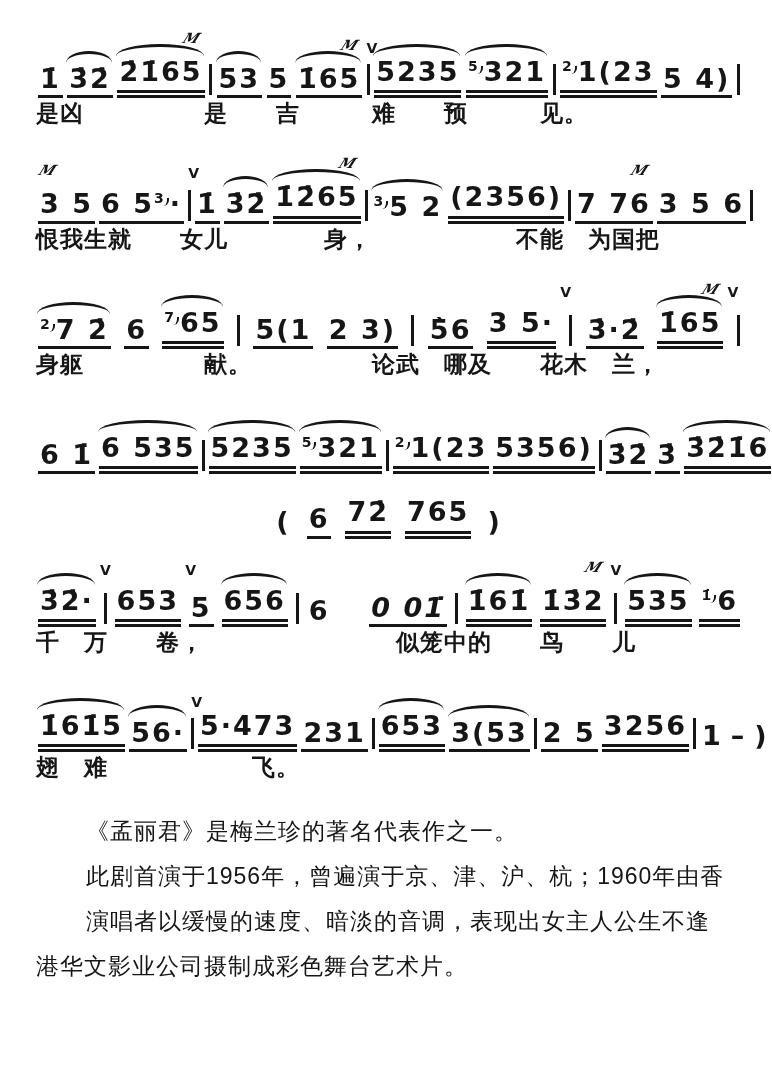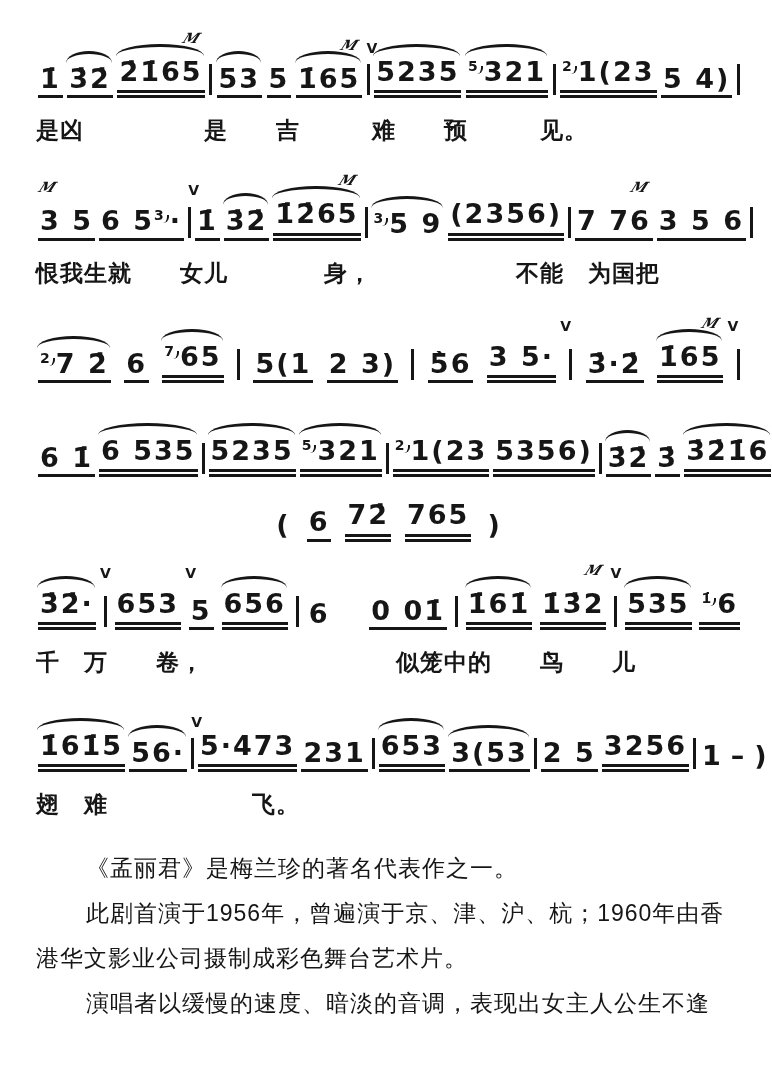--- a/index.html
+++ b/index.html
@@ -44,21 +44,21 @@
     font-size:14px; font-weight:700; letter-spacing:0;
     vertical-align:10px; font-style:normal;
   }
   .grace::after {
     content:""; display:inline-block; width:4px; height:8px;
     border-right:2px solid var(--ink); border-bottom-right-radius:7px;
     margin:0 1px 0 -1px; vertical-align:-3px;
   }
   .bar { width:3px; height:31px; background:var(--ink); margin:0 2px 3px 2px; flex:0 0 auto; }
   .lyrics {
-    font-weight:700; font-size:23px; margin-top:17px;
+    font-weight:700; font-size:23px; margin-top:0;
     white-space:pre; letter-spacing:1px;
   }
   
   .interlude { padding-top:10px; margin:-8px 0 16px 0; }
   .interlude .notes { justify-content:center; gap:10px; width:100%; }
   
   .footnote { margin-top:26px; }
   .footnote .fline {
     font-weight:400; font-size:23px; line-height:45px;
     white-space:nowrap; letter-spacing:1px;
@@ -91,21 +91,21 @@
       </div>
       <div class="system">
         <div class="notes">
           <span class="cell"><i class="trem ml">M</i><span class="note u1"><span>3 5</span></span></span>
           <span class="cell"><i class="breath" style="font-style: normal;">V</i><span class="note u1"><span>6 5</span><i class="grace">3</i><span>·</span></span></span>
           <span class="bar"></span>
           <span class="cell"><span class="note u1"><span>1̇</span></span></span>
           <span class="cell"><i class="slur"></i><span class="note u1"><span>3̇2̇</span></span></span>
           <span class="cell"><i class="slur"></i><i class="trem">M</i><span class="note u2"><span>1̇2̇65</span></span></span>
           <span class="bar"></span>
-          <span class="cell"><i class="slur"></i><span class="note"><i class="grace">3</i><span>5 9</span></span></span>
+          <span class="cell"><i class="slur"></i><span class="note"><i class="grace">3</i><span>5 2</span></span></span>
           <span class="cell"><span class="note u2"><span>(2356)</span></span></span>
           <span class="bar"></span>
           <span class="cell"><i class="trem">M</i><span class="note u1"><span>7 76</span></span></span>
           <span class="cell"><span class="note u1"><span>3 5 6</span></span></span>
           <span class="bar"></span>
         </div>
         <div class="lyrics">恨我生就　　女儿　　　　身，　　　　　　不能　为国把</div>
       </div>
       <div class="system">
         <div class="notes">
@@ -116,20 +116,21 @@
           <span class="cell"><span class="note u1"><span>5(1</span></span></span>
           <span class="cell"><span class="note u1"><span>2 3)</span></span></span>
           <span class="bar"></span>
           <span class="cell"><span class="note u1"><span>5̀6</span></span></span>
           <span class="cell"><i class="breath" style="font-style: normal;">V</i><span class="note u2"><span>3 5·</span></span></span>
           <span class="bar"></span>
           <span class="cell"><span class="note u1"><span>3̇·2̇</span></span></span>
           <span class="cell"><i class="slur"></i><i class="trem">M</i><i class="breath" style="font-style: normal;">V</i><span class="note u2"><span>1̇65</span></span></span>
           <span class="bar"></span>
         </div>
+        <div class="lyrics">身躯　　　　　献。　　　　　论武　哪及　　花木　兰，</div>
       </div>
       <div class="system">
         <div class="notes">
           <span class="cell"><span class="note u1"><span>6 1̇</span></span></span>
           <span class="cell"><i class="slur"></i><span class="note u2"><span>6 535</span></span></span>
           <span class="bar"></span>
           <span class="cell"><i class="slur"></i><span class="note u2"><span>5235</span></span></span>
           <span class="cell"><i class="slur"></i><span class="note u2"><i class="grace">5</i><span>321</span></span></span>
           <span class="bar"></span>
           <span class="cell"><span class="note u2"><i class="grace">2</i><span>1(23</span></span></span>
@@ -151,21 +152,21 @@
       </div>
       <div class="system">
         <div class="notes">
           <span class="cell"><i class="slur"></i><i class="breath" style="font-style: normal;">V</i><span class="note u2"><span>3̇2̇·</span></span></span>
           <span class="bar"></span>
           <span class="cell"><i class="breath" style="font-style: normal;">V</i><span class="note u2"><span>653</span></span></span>
           <span class="cell"><span class="note u1"><span>5</span></span></span>
           <span class="cell"><i class="slur"></i><span class="note u2"><span>656</span></span></span>
           <span class="bar"></span>
           <span class="cell"><span class="note"><span>6</span></span></span>
-          <span class="cell" style="margin-left: 30px;"><span class="note u1"><span>0 01̇</span></span></span>
+          <span class="cell" style="margin-left: 30px; font-style: italic;"><span class="note u1"><span>0 01̇</span></span></span>
           <span class="bar"></span>
           <span class="cell"><i class="slur"></i><span class="note u2"><span>1̇61̇</span></span></span>
           <span class="cell"><i class="trem">M</i><i class="breath" style="font-style: normal;">V</i><span class="note u2"><span>1̇3̇2</span></span></span>
           <span class="bar"></span>
           <span class="cell"><i class="slur"></i><span class="note u2"><span>535</span></span></span>
           <span class="cell"><span class="note u2"><i class="grace">1̇</i><span>6</span></span></span>
         </div>
         <div class="lyrics">千　万　　卷，　　　　　　　　似笼中的　　鸟　　儿</div>
       </div>
       <div class="system">
@@ -185,16 +186,16 @@
           <span class="cell"><span class="note"><span>1</span></span></span>
           <span class="cell"><span class="note"><span>–</span></span></span>
           <span class="cell"><span class="note"><span>)</span></span></span>
         </div>
         <div class="lyrics">翅　难　　　　　　飞。</div>
       </div>
     </section>
   <footer id="footnote" class="footnote">
       <div class="fline indent">《孟丽君》是梅兰珍的著名代表作之一。</div>
       <div class="fline indent">此剧首演于1956年，曾遍演于京、津、沪、杭；1960年由香</div>
+      <div class="fline indent">演唱者以缓慢的速度、暗淡的音调，表现出女主人公生不逢</div>
       <div class="fline">港华文影业公司摄制成彩色舞台艺术片。</div>
-      <div class="fline indent">演唱者以缓慢的速度、暗淡的音调，表现出女主人公生不逢</div>
     </footer>
 </div>
 
 </body></html>

